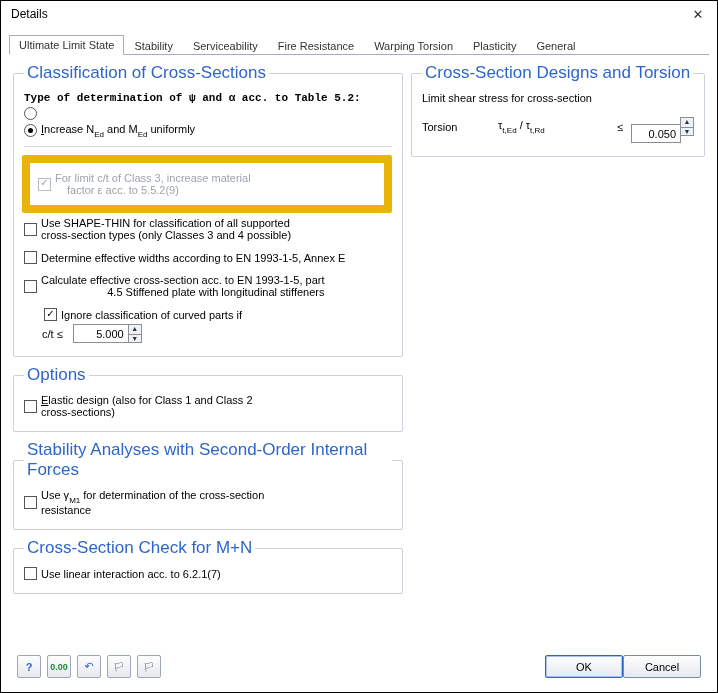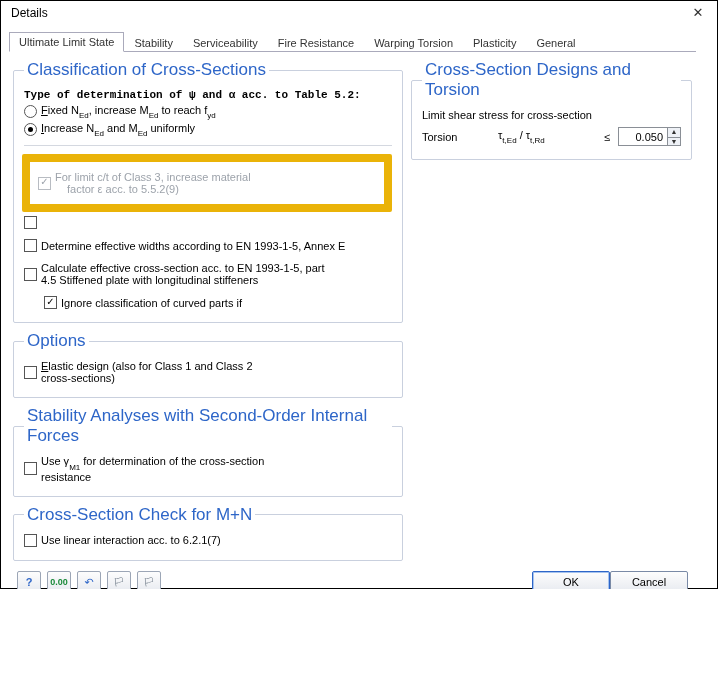--- a/index.html
+++ b/index.html
@@ -1,21 +1,21 @@
 <!DOCTYPE html>
 <html><head>
 <meta charset="utf-8">
 <style>
   html,body{margin:0;padding:0;font-family:"Segoe UI",Tahoma,Arial,sans-serif;font-size:11px;color:#000;background:#fff;}
   *{box-sizing:border-box;}
-  .window{width:718px;height:589px;border:1px solid #000;display:flex;flex-direction:column;position:relative;}
+  .window{width:718px;height:693px;border:1px solid #000;display:flex;flex-direction:column;position:relative;}
   .titlebar{display:flex;align-items:center;justify-content:space-between;padding:4px 8px 4px 10px;height:26px;}
   .titlebar .title{font-size:12px;}
   .close-x{font-family:Arial;font-size:13px;width:22px;text-align:center;color:#333;cursor:default;}
-  .client{flex:1;padding:6px 21px 6px 8px;display:flex;flex-direction:column;}
+  .client{flex:1;padding:6px 8px 6px 8px;display:flex;flex-direction:column;}
   
   .tabstrip{display:flex;align-items:flex-end;border-bottom:1px solid #aab;position:relative;height:22px;}
   .tab{padding:3px 9px 3px 9px;font-size:11px;color:#333;border:1px solid transparent;border-bottom:none;position:relative;top:1px;cursor:default;}
   .tab.active{background:#fff;border-color:#aab;border-bottom:1px solid #fff;}
   .body{flex:1;display:flex;gap:8px;padding:8px 4px 4px 4px;overflow:hidden;}
   .col-left{width:390px;display:flex;flex-direction:column;gap:8px;}
   .col-right{flex:1;display:flex;flex-direction:column;gap:8px;}
   fieldset{border:1px solid #c9d0de;border-radius:2px;margin:0;padding:6px 10px 10px 10px;}
   legend{color:#2e66c8;font-size:17px;padding:0 3px;}
   .row{display:flex;align-items:center;gap:4px;margin:3px 0;}
@@ -26,21 +26,21 @@
   .check.sel{color:#000;}
   .check.sel::after{content:"✓";font-size:10px;line-height:10px;position:relative;top:-1px;}
   .sub{margin-left:18px;}
   .subscript{font-size:8px;vertical-align:sub;position:relative;top:1px;}
   .disabled{color:#9da3ab;}
   .disabled .check{border-color:#b8bcc2;}
   .disabled .check.sel::after{color:#9da3ab;}
   .highlight-box{border:8px solid #eab308;padding:6px 8px;border-radius:2px;margin:2px 0 4px -2px;}
   .sp{display:inline-flex;align-items:center;}
   .sp input{width:56px;height:19px;border:1px solid #8a8f96;text-align:right;padding-right:4px;font-size:11px;}
-  .sp input.narrow{width:50px;}
+  .sp input.narrow{width:50px;margin-top:14px;}
   .sp .btns{display:flex;flex-direction:column;margin-left:-1px;}
   .sp .btns span{width:14px;height:9.5px;border:1px solid #8a8f96;background:#eef1f6;font-size:7px;line-height:7px;text-align:center;color:#333;}
   .sp .btns span:first-child{border-bottom:none;}
   hr.sep{border:none;border-top:1px solid #d4d8e0;margin:8px 0;}
   
   .bottombar{display:flex;align-items:center;justify-content:space-between;padding:6px 8px 8px 8px;}
   .toolbtns{display:flex;gap:6px;}
   .toolbtn{width:24px;height:23px;border:1px solid #9ca6b6;background:linear-gradient(#fdfdfd,#e6e9ef);display:flex;align-items:center;justify-content:center;font-size:11px;color:#345;border-radius:2px;}
   .okcancel{display:flex;}
   button.win{width:78px;height:23px;border:1px solid #7a8aa6;background:linear-gradient(#fdfdfd,#e6e9ef);font-size:11px;border-radius:2px;}
@@ -71,23 +71,20 @@
     <div class="body">
 
       <div class="col-left">
         <fieldset>
           <legend>Classification of Cross-Sections</legend>
 
           <div class="row bold">Type of determination of ψ and α acc. to Table 5.2:</div>
 
           <div class="row">
             <span class="radio"></span>
-            <span>
-              <span style="text-decoration:underline;">F</span><span>ixed N</span><span class="subscript">Ed</span><span>, increase M</span><span class="subscript">Ed</span><span> to reach f</span><span class="subscript">yd</span>
-            </span>
           </div>
 
           <div class="row">
             <span class="radio sel"></span>
             <span>
               <span style="text-decoration:underline;">I</span><span>ncrease N</span><span class="subscript">Ed</span><span> and M</span><span class="subscript">Ed</span><span> uniformly</span>
             </span>
           </div>
 
           <hr class="sep">
@@ -97,38 +94,52 @@
               <span class="check sel"></span>
               <span>
                 <span>For limit c/t of Class 3, increase material</span><br>
                 <span class="sub" style="margin-left:12px;">factor ε acc. to 5.5.2(9)</span>
               </span>
             </div>
           </div>
 
           <div class="row">
             <span class="check"></span>
+            <span>
+              <span>Use SHAPE-THIN for classification of all supported</span><br>
+              <span>cross-section types (only Classes 3 and 4 possible)</span>
+            </span>
           </div>
 
           <div class="row" style="margin-top:10px;">
             <span class="check"></span>
             <span>Determine effective widths according to EN 1993-1-5, Annex E</span>
           </div>
 
-          <div class="row" style="margin-top:10px;">
+          <div class="row" style="margin-top:10px;text-align:right;">
             <span class="check"></span>
             <span>
               <span>Calculate effective cross-section acc. to EN 1993-1-5, part</span><br>
               <span>4.5 Stiffened plate with longitudinal stiffeners</span>
             </span>
           </div>
 
           <div class="row" style="margin-top:10px;margin-left:20px;">
             <span class="check sel"></span>
             <span>Ignore classification of curved parts if</span>
+          </div>
+          <div class="row sub">
+            <span>c/t ≤</span>
+            <span class="sp" style="margin-left:6px;">
+              <input value="5.000" style="">
+              <span class="btns">
+                  <span>▲</span>
+                  <span>▼</span>
+                </span>
+            </span>
           </div>
         </fieldset>
 
         <fieldset>
           <legend>Options</legend>
           <div class="row">
             <span class="check"></span>
             <span>
               <span style="text-decoration:underline;">E</span><span>lastic design (also for Class 1 and Class 2</span><br>
               <span>cross-sections)</span>

